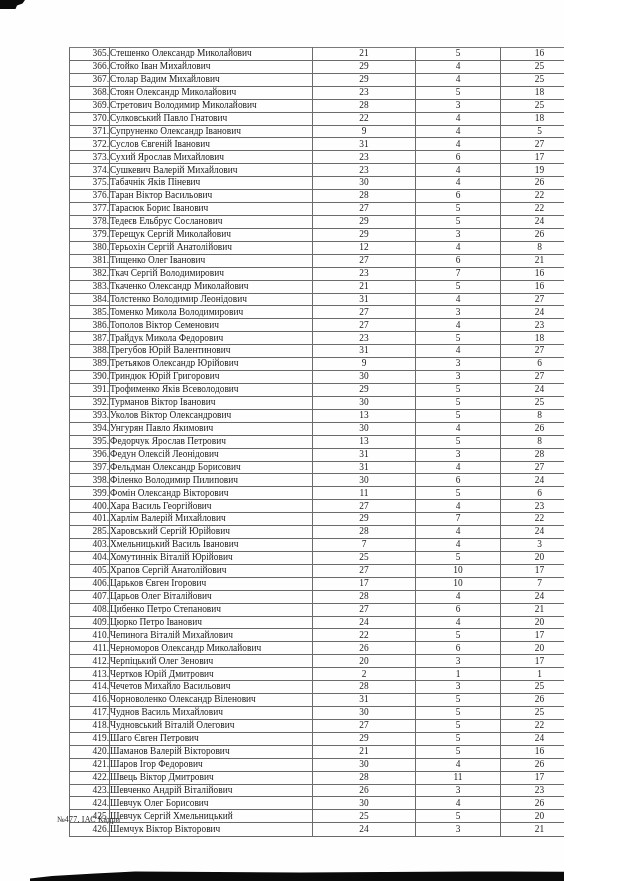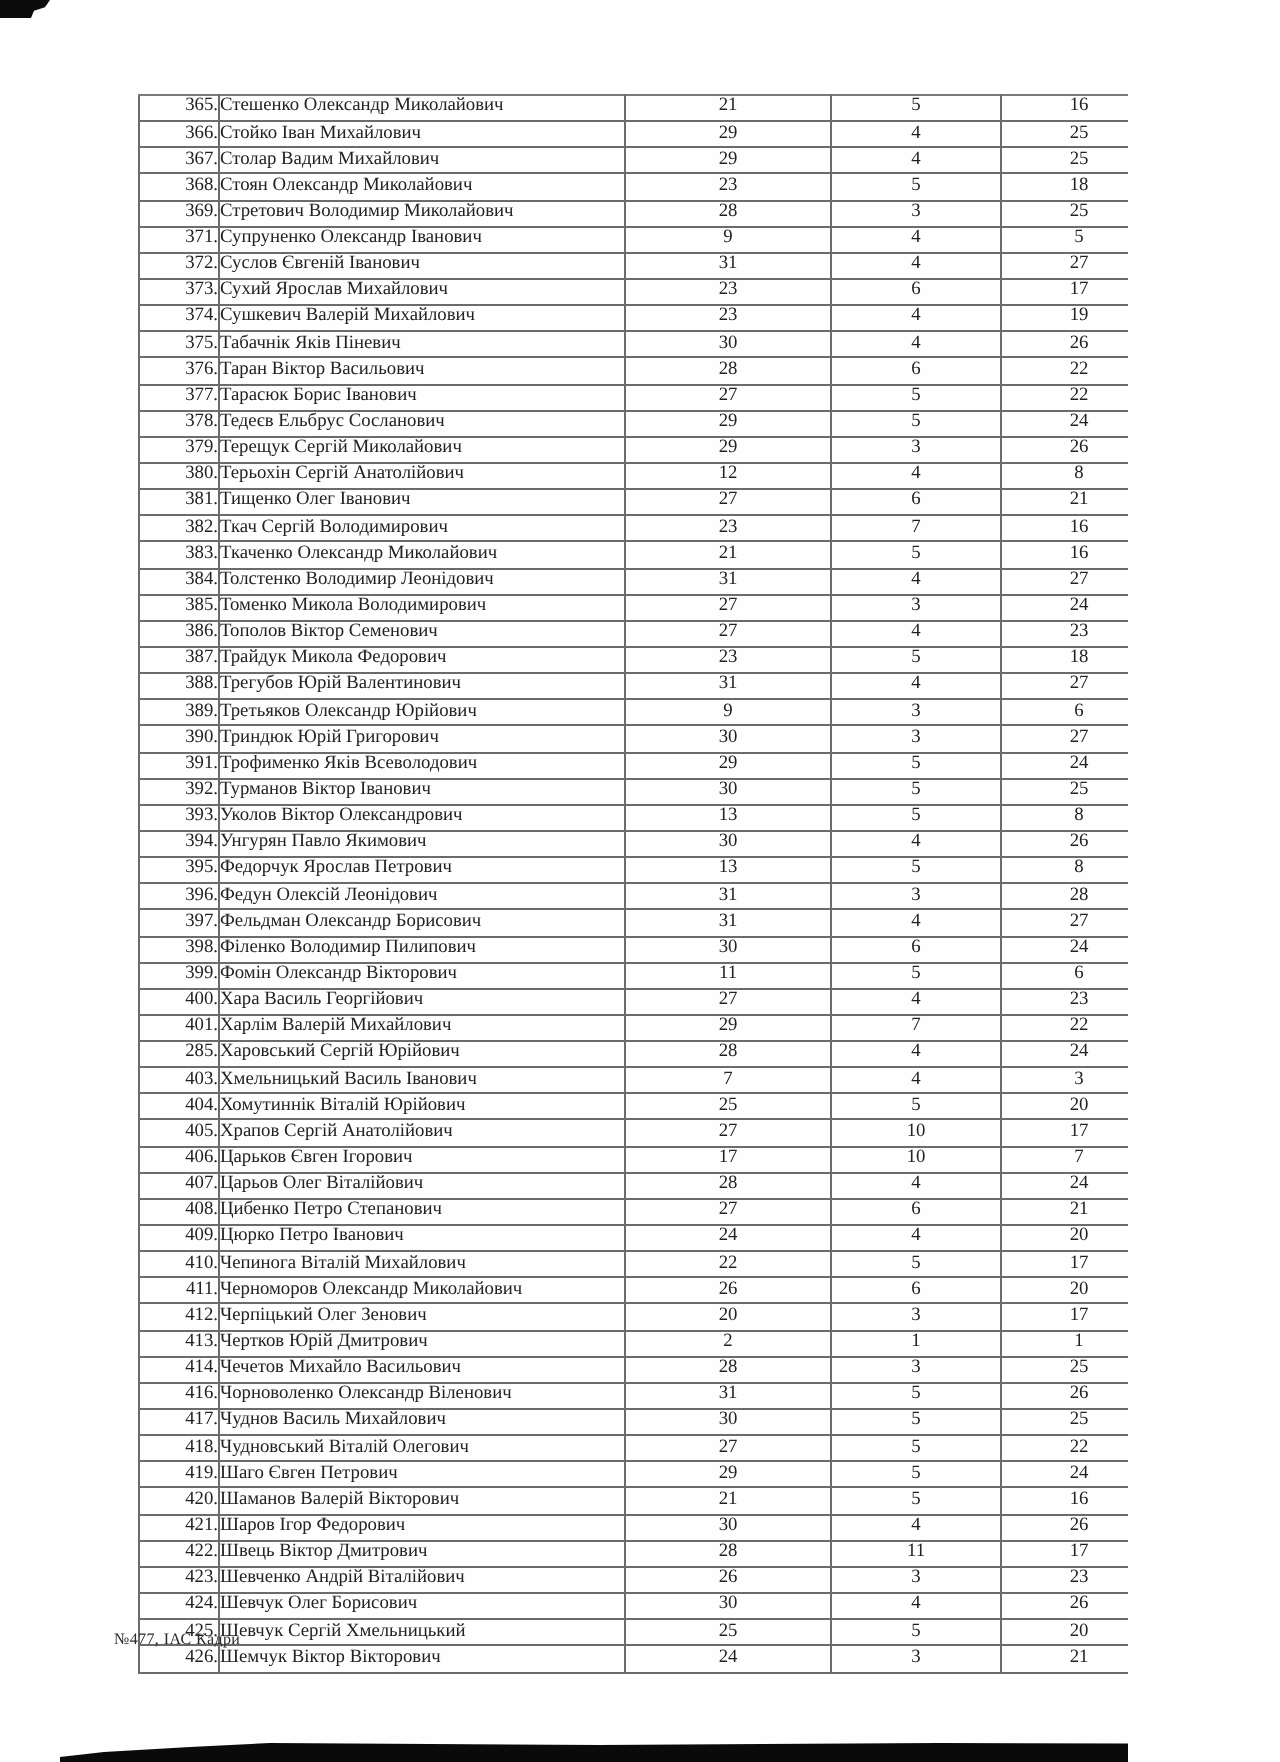--- a/index.html
+++ b/index.html
@@ -109,20 +109,27 @@
       <td class="c-val">18</td>
     </tr>
         <tr>
       <td class="c-num">369.</td>
       <td class="c-name">Стретович Володимир Миколайович</td>
       <td class="c-val">28</td>
       <td class="c-val">3</td>
       <td class="c-val">25</td>
     </tr>
         <tr>
+      <td class="c-num">370.</td>
+      <td class="c-name">Сулковський Павло Гнатович</td>
+      <td class="c-val">22</td>
+      <td class="c-val">4</td>
+      <td class="c-val">18</td>
+    </tr>
+        <tr>
       <td class="c-num">371.</td>
       <td class="c-name">Супруненко Олександр Іванович</td>
       <td class="c-val">9</td>
       <td class="c-val">4</td>
       <td class="c-val">5</td>
     </tr>
         <tr>
       <td class="c-num">372.</td>
       <td class="c-name">Суслов Євгеній Іванович</td>
       <td class="c-val">31</td>

